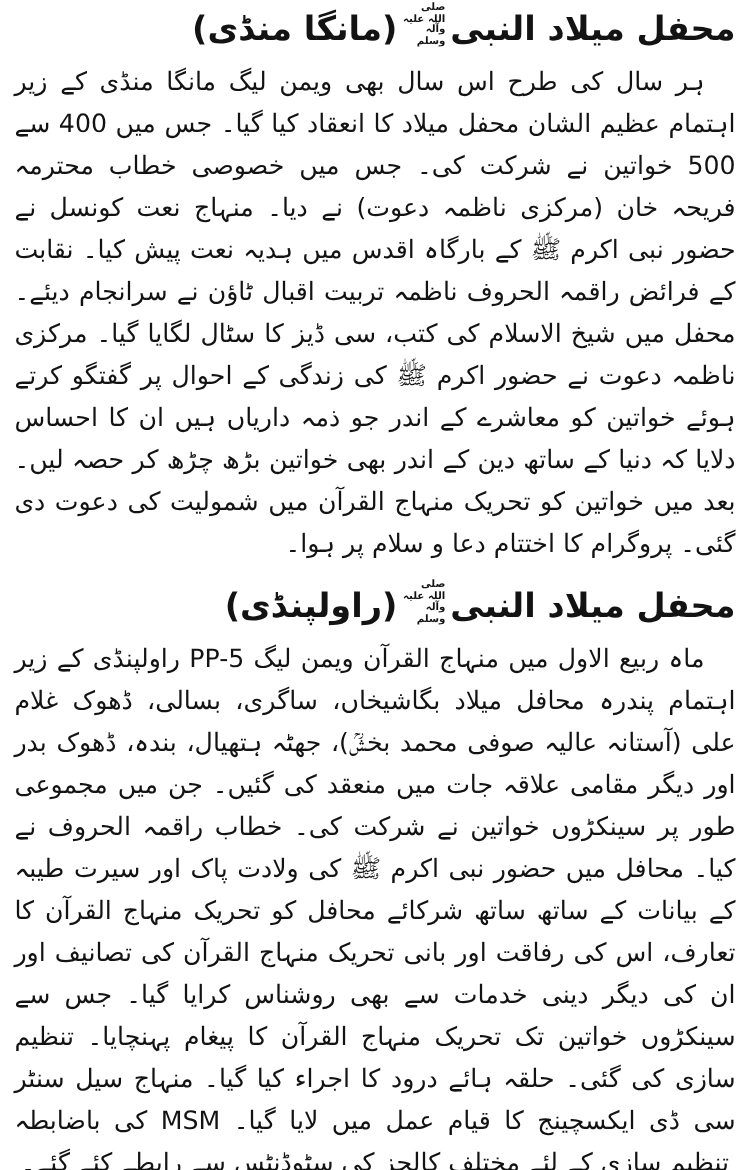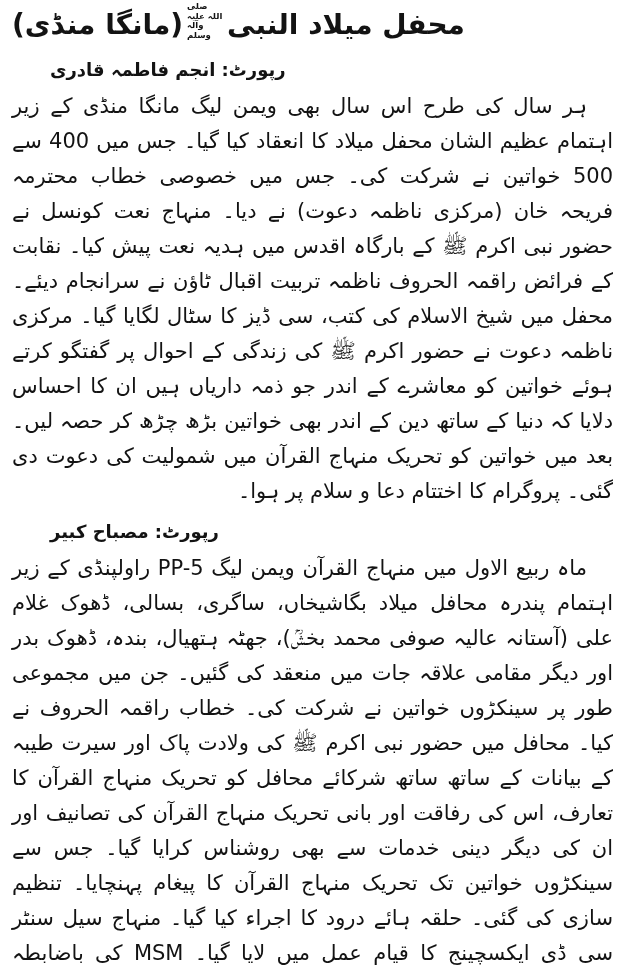--- a/index.html
+++ b/index.html
@@ -17,21 +17,21 @@
   .page {
     box-sizing: border-box;
     width: 625px;
     height: 975px;
     padding: 2px 12px 0 12px;
     direction: rtl;
     background: #ffffff;
   }
   .article-title {
     margin: 0;
-    text-align: left;
+    text-align: right;
     font-size: 28px;
     font-weight: 700;
     line-height: 44px;
     letter-spacing: -0.5px;
     white-space: nowrap;
   }
   .honorific {
     display: inline-block;
     width: 36px;
     font-size: 8.5px;
@@ -73,26 +73,27 @@
 </style>
 </head>
 <body>
 
 <div class="page">
 
   <section>
     <h1 class="article-title">
       <span>محفل میلاد النبی</span><span class="honorific">صلی اللہ علیہ وآلہ وسلم</span><span>(مانگا منڈی)</span>
     </h1>
-    <div class="credit">رپورٹ: انجم فاطمہ قادری</div>
     <p class="body-text">ہر سال کی طرح اس سال بھی ویمن لیگ مانگا منڈی کے زیر اہتمام عظیم الشان محفل میلاد کا انعقاد کیا گیا۔ جس میں 400 سے 500 خواتین نے شرکت کی۔ جس میں خصوصی خطاب محترمہ فریحہ خان (مرکزی ناظمہ دعوت) نے دیا۔ منہاج نعت کونسل نے حضور نبی اکرم ﷺ کے بارگاہ اقدس میں ہدیہ نعت پیش کیا۔ نقابت کے فرائض راقمہ الحروف ناظمہ تربیت اقبال ٹاؤن نے سرانجام دیئے۔ محفل میں شیخ الاسلام کی کتب، سی ڈیز کا سٹال لگایا گیا۔ مرکزی ناظمہ دعوت نے حضور اکرم ﷺ کی زندگی کے احوال پر گفتگو کرتے ہوئے خواتین کو معاشرے کے اندر جو ذمہ داریاں ہیں ان کا احساس دلایا کہ دنیا کے ساتھ دین کے اندر بھی خواتین بڑھ چڑھ کر حصہ لیں۔ بعد میں خواتین کو تحریک منہاج القرآن میں شمولیت کی دعوت دی گئی۔ پروگرام کا اختتام دعا و سلام پر ہوا۔</p>
   </section>
 
   <section>
-    <div class="credit">رپورٹ: مصباح کبیر</div>
+    <h1 class="article-title title-gap">
+      <span>محفل میلاد النبی</span><span class="honorific">صلی اللہ علیہ وآلہ وسلم</span><span>(راولپنڈی)</span>
+    </h1>
     <p class="body-text center-last">ماہ ربیع الاول میں منہاج القرآن ویمن لیگ PP-5 راولپنڈی کے زیر اہتمام پندرہ محافل میلاد بگاشیخاں، ساگری، بسالی، ڈھوک غلام علی (آستانہ عالیہ صوفی محمد بخشؒ)، جھٹہ ہتھیال، بندہ، ڈھوک بدر اور دیگر مقامی علاقہ جات میں منعقد کی گئیں۔ جن میں مجموعی طور پر سینکڑوں خواتین نے شرکت کی۔ خطاب راقمہ الحروف نے کیا۔ محافل میں حضور نبی اکرم ﷺ کی ولادت پاک اور سیرت طیبہ کے بیانات کے ساتھ ساتھ شرکائے محافل کو تحریک منہاج القرآن کا تعارف، اس کی رفاقت اور بانی تحریک منہاج القرآن کی تصانیف اور ان کی دیگر دینی خدمات سے بھی روشناس کرایا گیا۔ جس سے سینکڑوں خواتین تک تحریک منہاج القرآن کا پیغام پہنچایا۔ تنظیم سازی کی گئی۔ حلقہ ہائے درود کا اجراء کیا گیا۔ منہاج سیل سنٹر سی ڈی ایکسچینج کا قیام عمل میں لایا گیا۔ MSM کی باضابطہ تنظیم سازی کے لئے مختلف کالجز کی سٹوڈنٹس سے رابطے کئے گئے۔</p>
   </section>
 
   <section>
     <h2 class="kicker">دارالعلوم نوریہ رضویہ فیصل آباد میں</h2>
 
   </section>
 
 </div>
 

